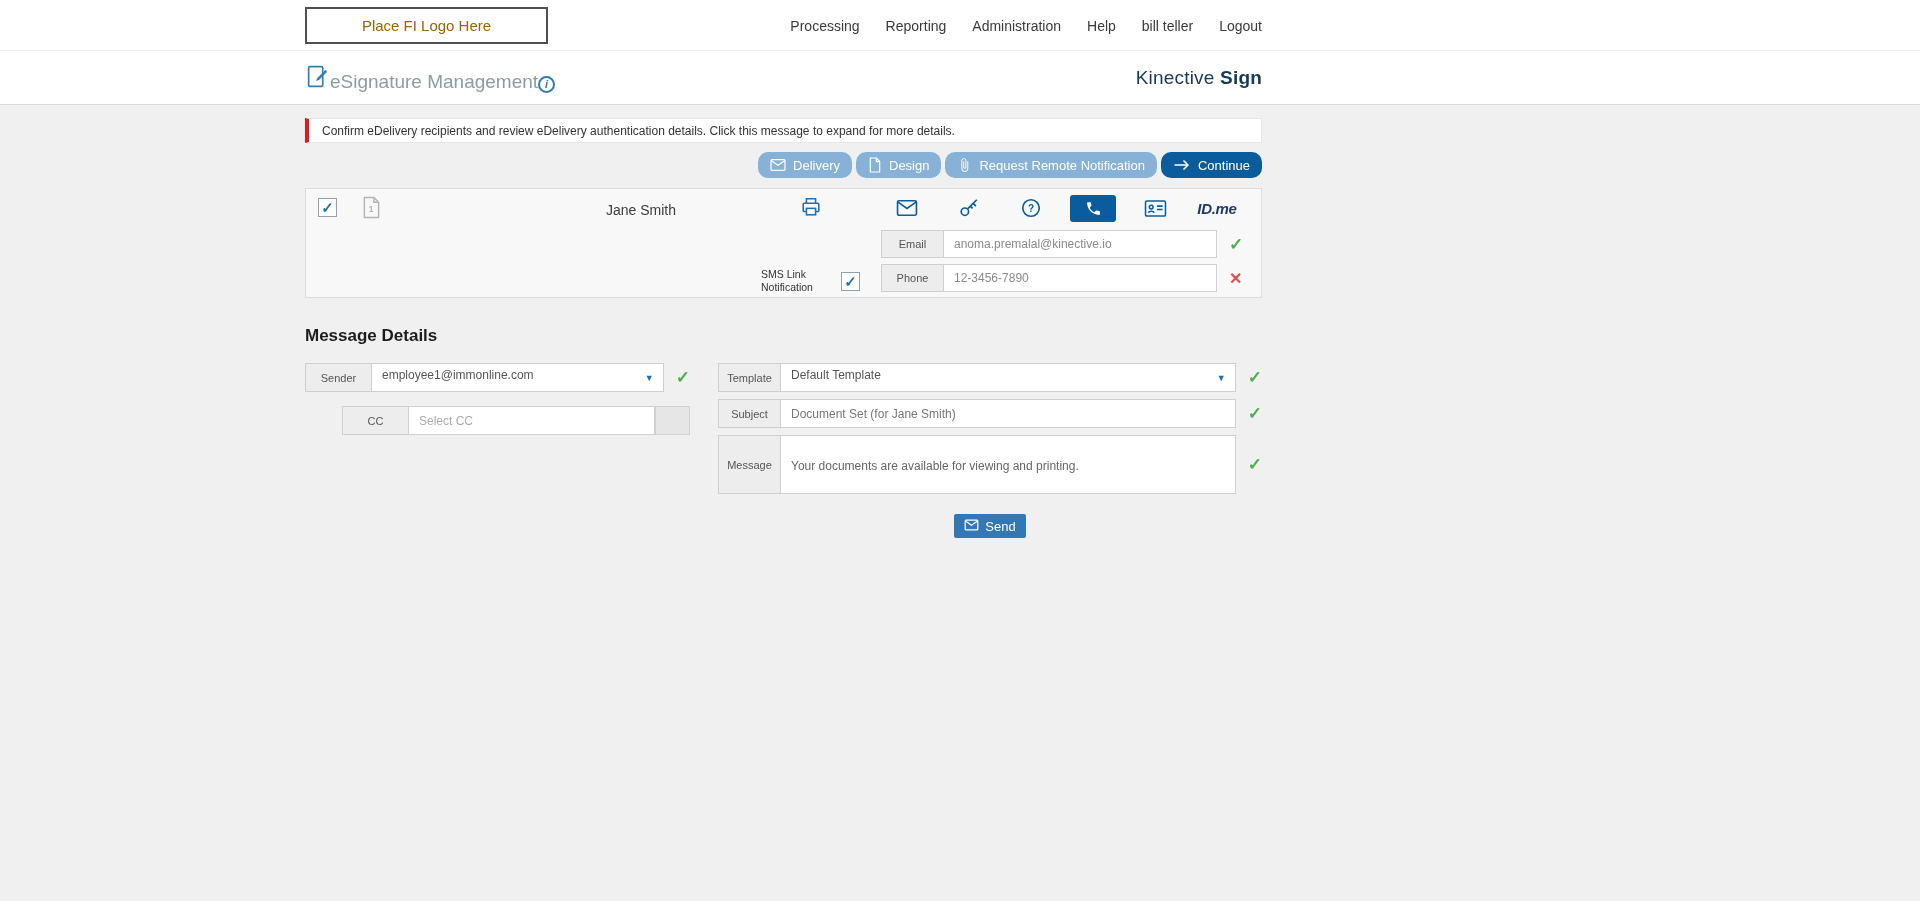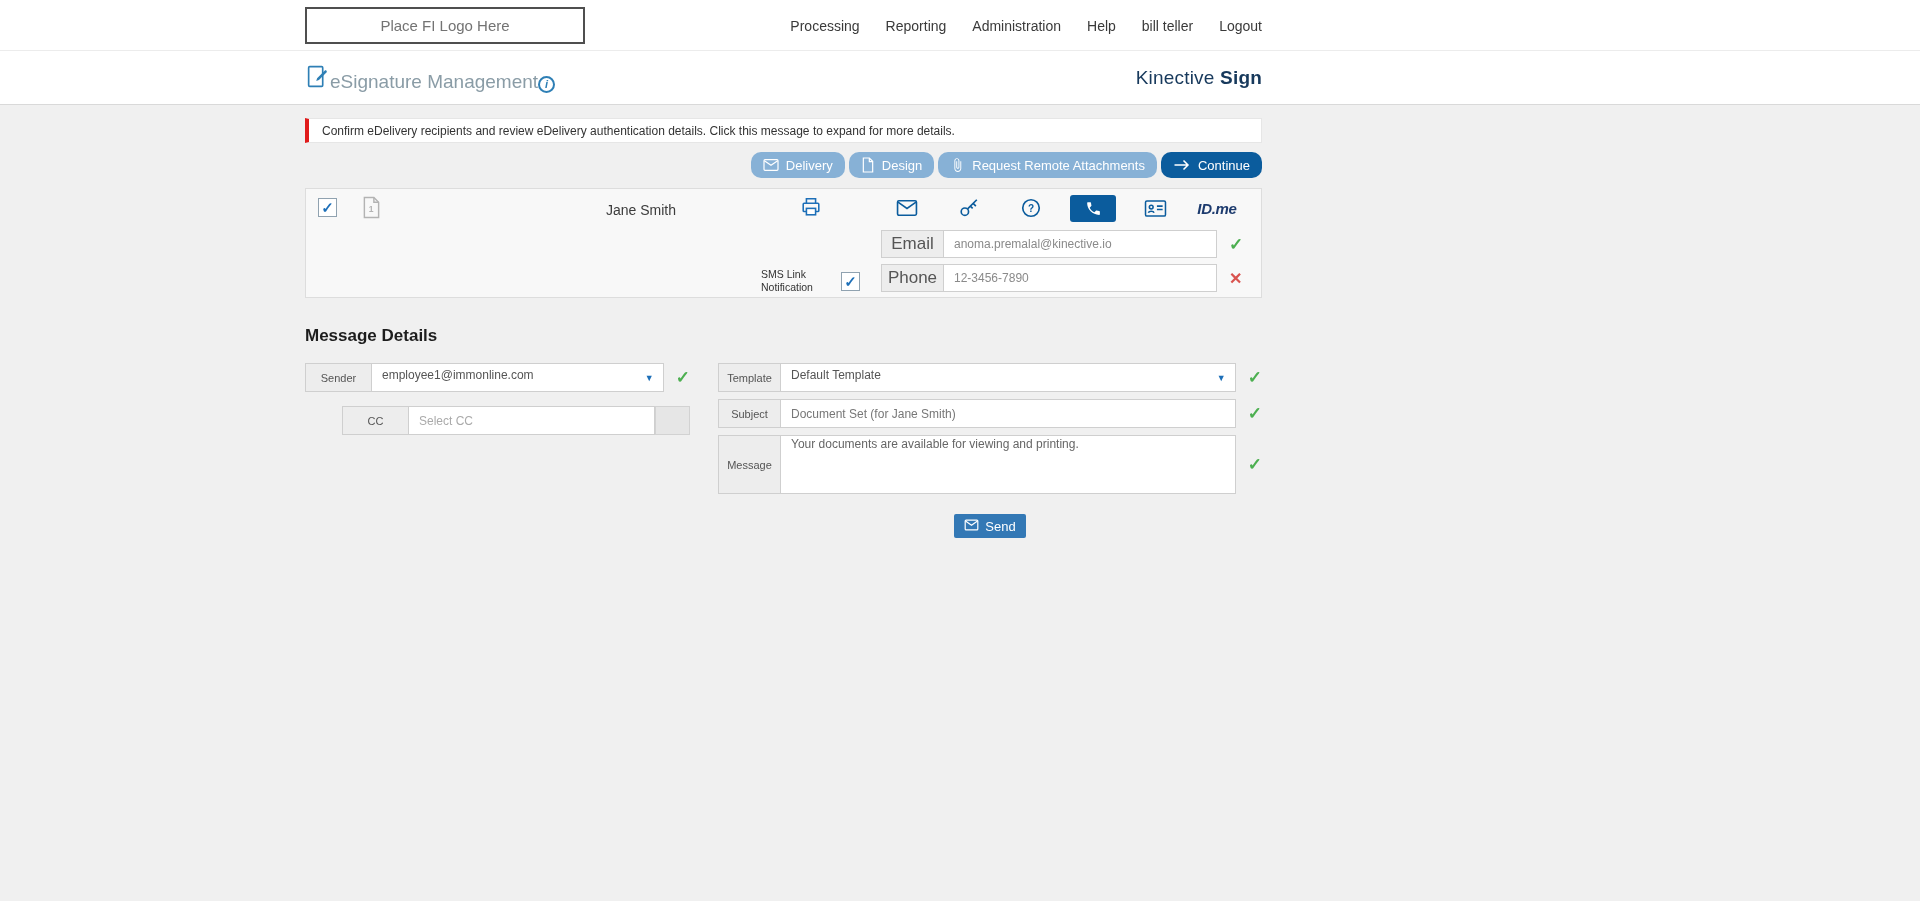--- a/index.html
+++ b/index.html
@@ -10,23 +10,23 @@
     font-family:"Liberation Sans", sans-serif;
     color:#333;
     overflow:hidden;
   }
   .container { width:957px; margin-left:305px; position:relative; }
 
   
   .topbar { background:#fff; height:51px; border-bottom:1px solid #ececec; }
   .topbar-inner { display:flex; justify-content:space-between; align-items:center; height:51px; }
   .logo-box {
-    width:280px; height:37px; border:2px solid #4f4f4f;
+    width:243px; height:37px; border:2px solid #4f4f4f;
     display:flex; align-items:center; justify-content:center;
-    font-size:15px; color:#737373; background:#fff;
+    font-size:15px; color:#a16207; background:#fff;
   }
   .topnav { display:flex; align-items:center; gap:26px; }
   .topnav a { font-size:14px; color:#3a3a3a; text-decoration:none; cursor:pointer; white-space:nowrap; }
 
   
   .header { background:#fff; height:54px; border-bottom:1px solid #d9d9d9; }
   .header-inner { display:flex; justify-content:space-between; align-items:center; height:54px; }
   .title-group { display:flex; align-items:flex-end; gap:0; }
   .page-title { font-size:19px; color:#8a9ca6; }
   .info-circle {
@@ -73,21 +73,21 @@
   .auth-row { position:absolute; left:570px; top:5px; display:flex; align-items:center; }
   .auth-cell { width:62px; height:28px; display:flex; align-items:center; justify-content:center; cursor:pointer; }
   .auth-selected-box { background:#0b5c9d; width:46px; height:27px; border-radius:3px;
                        display:flex; align-items:center; justify-content:center; }
   .idme-text { font-size:15px; font-weight:800; font-style:italic; color:#1d3b6e; letter-spacing:-.3px; }
 
   .field-row { position:absolute; display:flex; align-items:center; }
   .field-label {
     width:63px; height:28px; background:#ededed; border:1px solid #cfcfcf;
     display:flex; align-items:center; justify-content:center;
-    font-size:17px; color:#555; flex:none;
+    font-size:11px; color:#555; flex:none;
   }
   .field-input {
     width:274px; height:28px; margin-left:-1px; border:1px solid #cfcfcf; background:#fff;
     font-size:12px; color:#8a8a8a; padding:0 10px; outline:none;
     font-family:"Liberation Sans", sans-serif;
   }
   .status-ok    { margin-left:12px; font-size:17px; font-weight:bold; color:#4caf50; }
   .status-bad   { margin-left:12px; font-size:16px; font-weight:bold; color:#d9534f; }
 
   .sms-group { position:absolute; left:455px; top:79px; display:flex; align-items:center; gap:8px; }
@@ -119,21 +119,21 @@
   .select-caret { position:absolute; right:9px; top:50%; transform:translateY(-50%);
                   font-size:9px; color:#1d6fb8; }
   .text-input {
     height:29px; margin-left:-1px; border:1px solid #cfcfcf; background:#fff;
     font-size:12px; color:#777; padding:0 10px; outline:none; flex:1; min-width:0;
     font-family:"Liberation Sans", sans-serif;
   }
   .text-input::placeholder { color:#aaa; }
   .textarea-input {
     height:59px; margin-left:-1px; border:1px solid #cfcfcf; background:#fff;
-    font-size:12px; color:#666; padding:0 10px; outline:none; resize:none; flex:1; min-width:0;
+    font-size:12px; color:#666; padding:22px 10px; outline:none; resize:none; flex:1; min-width:0;
     font-family:"Liberation Sans", sans-serif; line-height:1.35;
   }
   .row-status { display:flex; align-items:center; }
   .cc-extra-box { width:35px; height:29px; margin-left:0; background:#e6e6e6; border:1px solid #d2d2d2; cursor:pointer; }
 
   .send-row { margin-top:20px; display:flex; justify-content:center; }
   .send-btn { display:flex; align-items:center; gap:6px; height:24px; padding:0 10px;
               background:#3378b5; color:#fff; font-size:13px; border:none; border-radius:2px; cursor:pointer; }
 </style>
 </head>
@@ -195,21 +195,21 @@
           </svg>
         </span>
         <span>Design</span>
       </button>
       <button class="btn btn-light">
         <span>
           <svg width="15" height="16" viewBox="0 0 24 24" fill="#fff">
             <path d="M16.5 6v11.5c0 2.21-1.79 4-4 4s-4-1.79-4-4V5c0-1.38 1.12-2.5 2.5-2.5s2.5 1.12 2.5 2.5v10.5c0 .55-.45 1-1 1s-1-.45-1-1V6H10v9.5c0 1.38 1.12 2.5 2.5 2.5s2.5-1.12 2.5-2.5V5c0-2.21-1.79-4-4-4S7 2.79 7 5v12.5c0 3.04 2.46 5.5 5.5 5.5s5.5-2.46 5.5-5.5V6h-1.5z"></path>
           </svg>
         </span>
-        <span>Request Remote Attachments</span>
+        <span>Request Remote Notification</span>
       </button>
       <button class="btn btn-dark">
         <span>
           <svg width="18" height="14" viewBox="0 0 24 18" fill="none" stroke="#fff" stroke-width="2">
             <path d="M2 9h18M14 3l6 6-6 6"></path>
           </svg>
         </span>
         <span>Continue</span>
       </button>
     </div>

